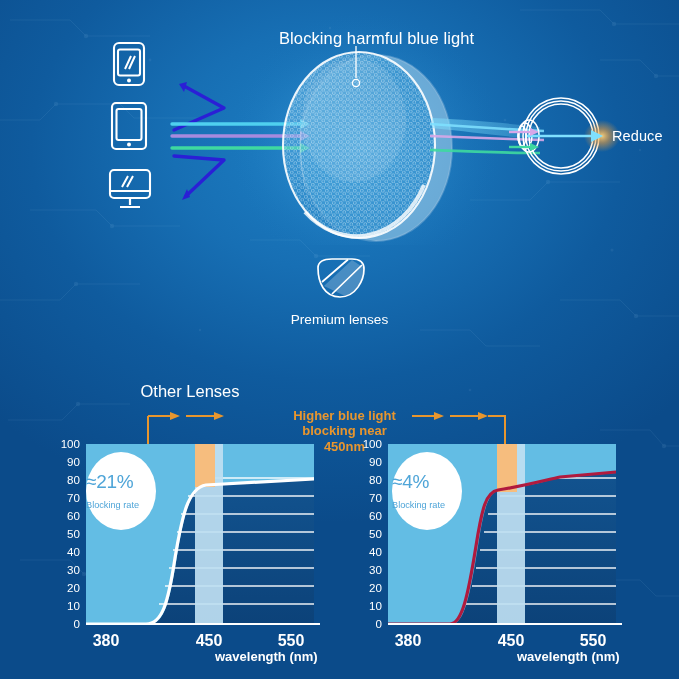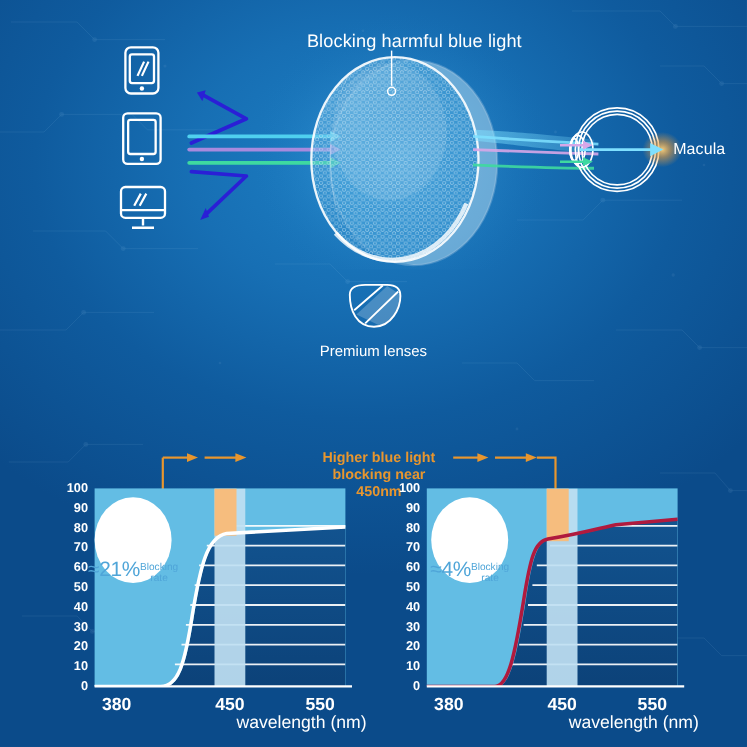--- a/index.html
+++ b/index.html
@@ -80,41 +80,41 @@
     font-weight: bold;
     line-height: 1.18;
     text-align: center;
   }
 
   .panel { position: absolute; top: 66px; width: 300px; height: 235px; }
   #panel-left  { left: 38px; }
   #panel-right { left: 348px; }
   .ylab {
     position: absolute; right: 0;
-    color: #ffffff; font-size: 11.6px; font-weight: bold;
+    color: #ffffff; font-size: 11.6px; font-weight: normal;
     text-align: right; line-height: 1;
     transform: translateY(-50%);
   }
   .xlab {
     position: absolute;
     color: #ffffff; font-size: 16px; font-weight: bold;
     transform: translateX(-50%);
   }
   .axis-caption {
     position: absolute;
-    color: #ffffff; font-size: 16px; font-weight: normal;
+    color: #ffffff; font-size: 13px; font-weight: bold;
     white-space: nowrap;
   }
 
   .blob {
     position: absolute;
     background: #ffffff;
     border-radius: 50%;
-    display: flex; flex-direction: row;
-    align-items: flex-end; justify-content: center;
+    display: flex; flex-direction: column;
+    align-items: flex-start; justify-content: center;
   }
   .blob .pct   { color: #4fa5d8; font-size: 19px; letter-spacing: -.3px; }
   .blob .sub   { color: #4fa5d8; font-size: 9.2px; line-height: 1.1; text-align: center; margin-top: 7px; }
 </style>
 </head>
 <body>
 
 <div id="stage">
 
   <svg class="circuit" viewBox="0 0 679 679" preserveAspectRatio="none">
@@ -286,40 +286,41 @@
       <ellipse cx="93" cy="51" rx="18" ry="16" fill="url(#macGlow)"></ellipse>
       <path d="M18 51 H86" stroke="#7fe0ff" stroke-width="2.4" fill="none"></path>
       <path d="M94 51 L82 45 L82 57 Z" fill="#7fe0ff"></path>
       <path d="M0 47 H24" stroke="#d7a7e8" stroke-width="2.4"></path>
       <path d="M30 47 L21 43 L21 51 Z" fill="#d7a7e8"></path>
       <path d="M0 62 H24" stroke="#3ed9a0" stroke-width="2.4"></path>
       <path d="M30 62 L21 58 L21 66 Z" fill="#3ed9a0"></path>
     </svg>
 
     <div class="callout-label" id="blue-light-label">Blocking harmful blue light</div>
-    <div class="callout-label" id="macula-label">Macula</div>
+    <div class="callout-label" id="macula-label">Reduce</div>
   </div>
 
   <div class="features">
 
     <div class="feature">
       <svg class="ficon" viewBox="0 0 56 44">
         <path d="M6 12 C6 6 11 3 20 3 H40 C49 3 52 7 52 13 C52 24 44 41 28 41 C12 41 6 26 6 12 Z" fill="none" stroke="#ffffff" stroke-width="1.7"></path>
         <path d="M10 26 L36 3.5 M20 38 L50 9" stroke="#ffffff" stroke-width="1.7" fill="none"></path>
         <path d="M12 30 L40 4 L52 12 C52 22 46 36 33 40 Z" fill="#ffffff" opacity="0.22"></path>
       </svg>
       <div class="flabel">Premium lenses</div>
     </div>
 
 
 
   </div>
 
   <div class="charts">
 
+    <div class="chart-title" id="title-left">Other Lenses</div>
 
     <div class="band-note">Higher blue light blocking near 450nm</div>
 
     <svg width="679" height="309" style="position:absolute;left:0;top:0;pointer-events:none">
       <g stroke="#e8962e" stroke-width="2" fill="none">
 
         <path d="M148 46 H176"></path>
         <path d="M186 46 H218"></path>
         <path d="M148 46 V84 L148 124"></path>
       </g>

